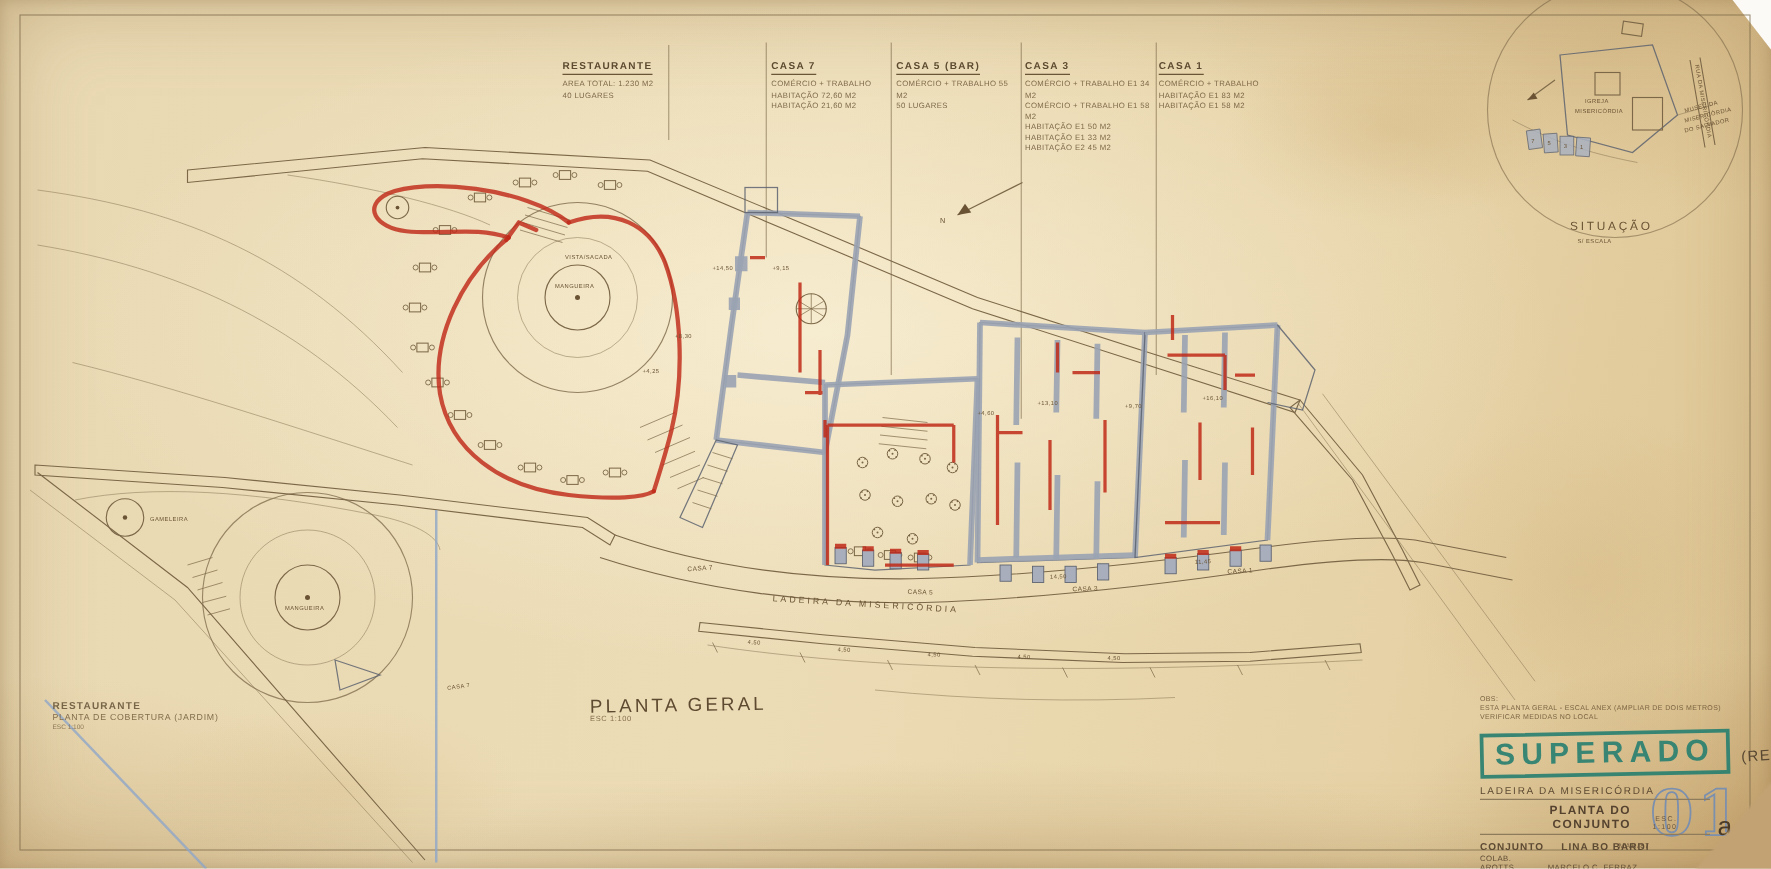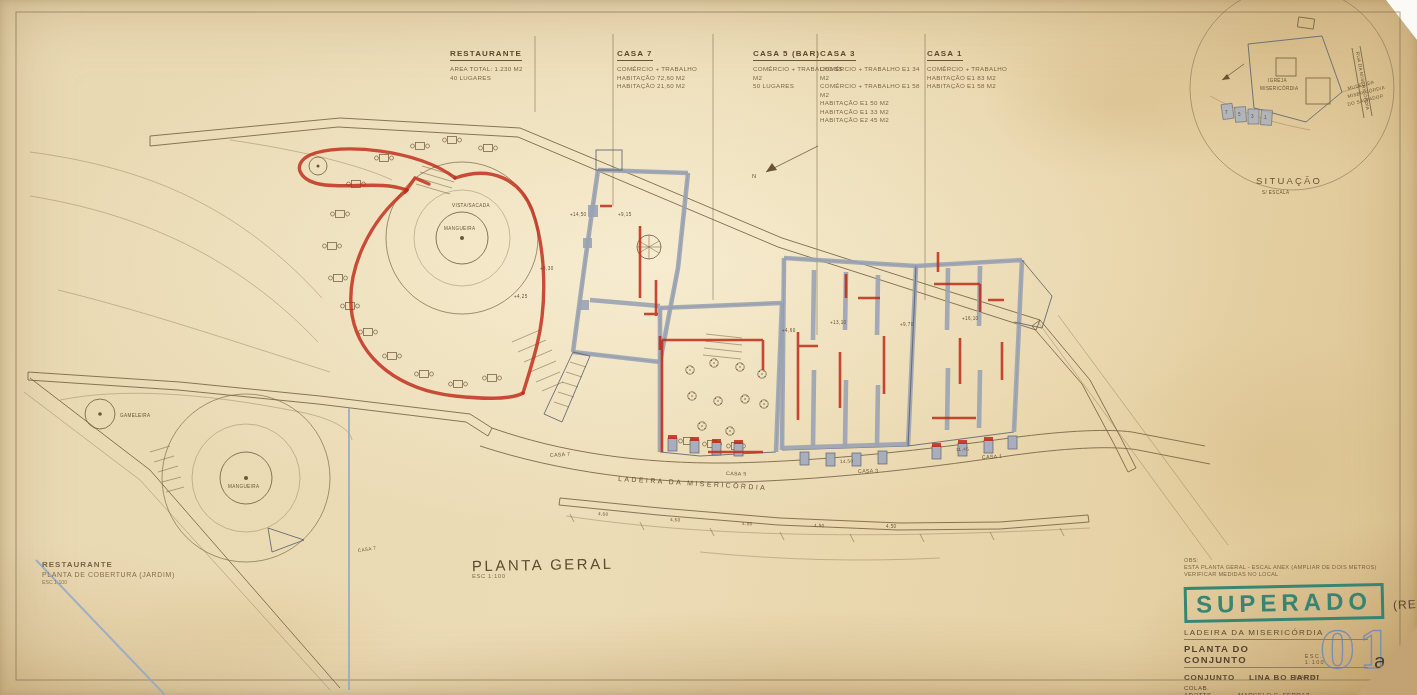--- a/index.html
+++ b/index.html
@@ -55,21 +55,21 @@
   .obs{font-size:5.6px;line-height:7px;letter-spacing:.3px;opacity:.85;}
   .stamp-row{margin:7px 0 5px;display:flex;align-items:center;}
   .stamp{display:inline-block;border:3px solid #2a8070;color:#2a8070;padding:1px 9px;
          font-size:24px;font-weight:bold;letter-spacing:5px;transform:rotate(-1.2deg);
          font-family:"Liberation Sans",sans-serif;opacity:.92;}
   .stamp-note{margin-left:9px;font-size:12px;letter-spacing:1px;color:#584732;
               transform:rotate(-3deg);white-space:nowrap;}
   .tb-row{width:184px;border-bottom:1px solid #8d7b5c;color:#5d4a32;}
   .tb-project{font-size:8px;letter-spacing:1.4px;padding:2px 0;}
   .tb-sheet{display:flex;align-items:flex-end;font-size:9.5px;font-weight:bold;
-            letter-spacing:1.2px;padding:3px 0 2px;color:#554330;}
+            letter-spacing:1.2px;padding:3px 0 2px;color:#554330;text-align:right;}
   .tb-scale{margin-left:auto;margin-right:26px;font-size:5.6px;font-weight:normal;opacity:.8;}
   .tb-arch{position:relative;margin-top:5px;font-size:8px;font-weight:bold;letter-spacing:.8px;
            color:#5d4a32;width:184px;}
   .tb-arch .lbl{display:inline-block;width:62px;font-weight:bold;}
   .tb-date{position:absolute;right:48px;top:1px;font-size:5.6px;font-weight:normal;opacity:.85;}
   .tb-collab{font-size:6.2px;letter-spacing:.4px;margin-top:2px;color:#5d4a32;width:150px;}
   .tb-collab .lbl{display:inline-block;width:52px;}
 </style>
 </head>
 <body>
@@ -354,21 +354,21 @@
     <span class="ttl">RESTAURANTE</span>
     <div class="ln">AREA TOTAL: 1.230 M2</div>
     <div class="ln">40 LUGARES</div>
   </div>
   <div class="abs anno" style="left:617px;top:42px;">
     <span class="ttl">CASA 7</span>
     <div class="ln">COMÉRCIO + TRABALHO</div>
     <div class="ln">HABITAÇÃO 72,60 M2</div>
     <div class="ln">HABITAÇÃO 21,60 M2</div>
   </div>
-  <div class="abs anno" style="left:717px;top:42px;margin-left:36px;">
+  <div class="abs anno" style="left:717px;top:42px;">
     <span class="ttl">CASA 5 (BAR)</span>
     <div class="ln">COMÉRCIO + TRABALHO 55 M2</div>
     <div class="ln">50 LUGARES</div>
   </div>
   <div class="abs anno" style="left:820px;top:42px;">
     <span class="ttl">CASA 3</span>
     <div class="ln">COMÉRCIO + TRABALHO E1 34 M2</div>
     <div class="ln">COMÉRCIO + TRABALHO E1 58 M2</div>
     <div class="ln">HABITAÇÃO E1 50 M2</div>
     <div class="ln">HABITAÇÃO E1 33 M2</div>

